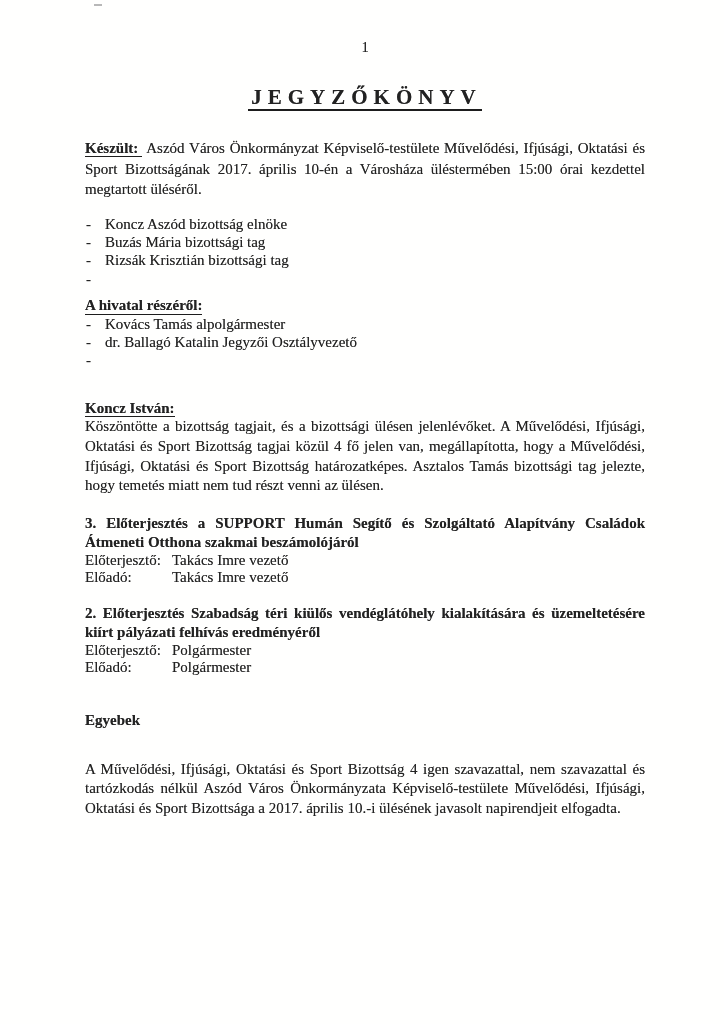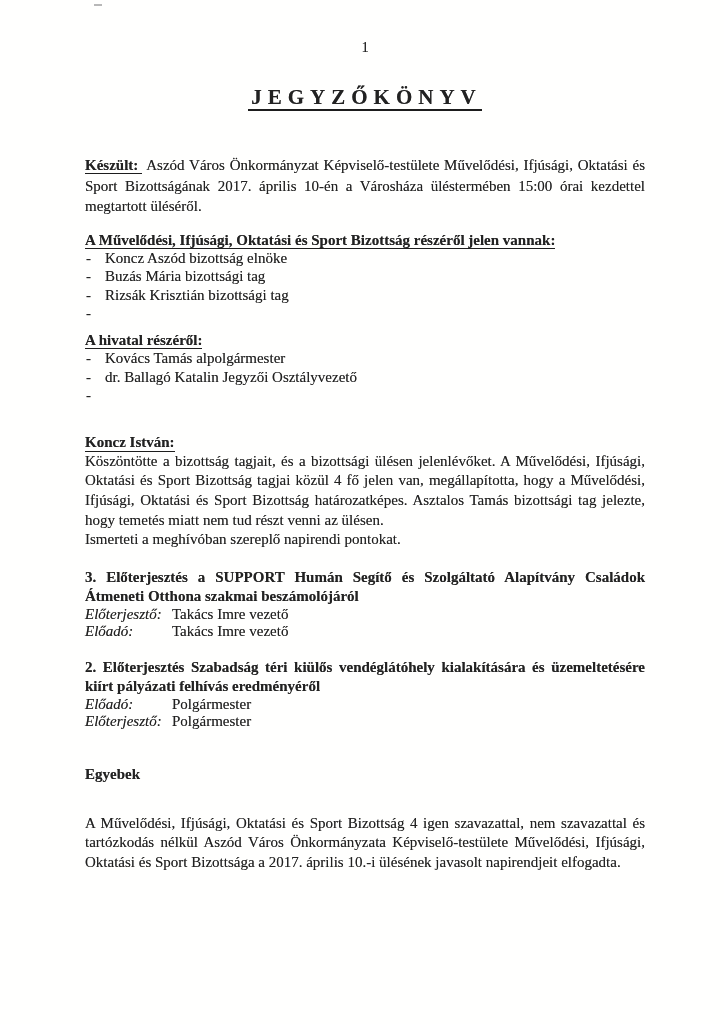--- a/index.html
+++ b/index.html
@@ -46,21 +46,21 @@
     letter-spacing: 6px;
     line-height: 21px;
     border-bottom: 2px solid #1d1d1d;
     padding: 0 0 1px 3px;
   }
   .para {
     font-size: 15px;
     text-align: justify;
   }
   .intro {
-    margin-top: 44px;
+    margin-top: 27px;
     line-height: 20.5px;
   }
   .lbl-u {
     font-weight: bold;
     border-bottom: 1.6px solid #1d1d1d;
     padding-right: 4px;
   }
   .sec-heading {
     font-size: 15px;
     font-weight: bold;
@@ -92,21 +92,20 @@
   }
   .agenda-1 { margin-top: 18px; }
   .agenda-2 { margin-top: 17px; }
   .kv-row {
     font-size: 15px;
     line-height: 17.5px;
   }
   .kv-label {
     display: inline-block;
     width: 87px;
-    font-style: italic;
   }
   .egyebek {
     margin-top: 34px;
     font-size: 15px;
     font-weight: bold;
     line-height: 18px;
   }
   .closing {
     margin-top: 31px;
     line-height: 19.6px;
@@ -120,23 +119,20 @@
   <div class="scan-artifact"></div>
 
   <div class="pagenum">1</div>
 
   <div class="title-wrap">
     <span class="doc-title">JEGYZŐKÖNYV</span>
   </div>
 
   <p class="para intro"><span class="lbl-u">Készült:</span> <span>Aszód Város Önkormányzat Képviselő-testülete Művelődési, Ifjúsági, Oktatási és Sport Bizottságának 2017. április 10-én a Városháza üléstermében 15:00 órai kezdettel megtartott üléséről.</span></p>
 
-  <div class="sec-heading attendees-heading">
-    <span class="u">A Művelődési, Ifjúsági, Oktatási és Sport Bizottság részéről jelen vannak:</span>
-  </div>
   <div class="list">
     <div class="li">
       <span class="marker">-</span>
       <span>Koncz Aszód bizottság elnöke</span>
     </div>
     <div class="li">
       <span class="marker">-</span>
       <span>Buzás Mária bizottsági tag</span>
     </div>
     <div class="li">
@@ -162,35 +158,34 @@
     </div>
     <div class="li">
       <span class="marker">-</span>
     </div>
   </div>
 
   <div class="sec-heading speaker-heading">
     <span class="u">Koncz István:</span>
   </div>
   <p class="para body-para" style="margin:0;">Köszöntötte a bizottság tagjait, és a bizottsági ülésen jelenlévőket. A Művelődési, Ifjúsági, Oktatási és Sport Bizottság tagjai közül 4 fő jelen van, megállapította, hogy a Művelődési, Ifjúsági, Oktatási és Sport Bizottság határozatképes. Asztalos Tamás bizottsági tag jelezte, hogy temetés miatt nem tud részt venni az ülésen.</p>
-  <p class="para body-para" style="margin:0;">Ismerteti a meghívóban szereplő napirendi pontokat.</p>
 
   <div class="agenda-title agenda-1">3. Előterjesztés a SUPPORT Humán Segítő és Szolgáltató Alapítvány Családok Átmeneti Otthona szakmai beszámolójáról</div>
   <div class="kv-row">
     <span class="kv-label">Előterjesztő:</span><span>Takács Imre vezető</span>
   </div>
   <div class="kv-row">
     <span class="kv-label">Előadó:</span><span>Takács Imre vezető</span>
   </div>
 
   <div class="agenda-title agenda-2">2. Előterjesztés Szabadság téri kiülős vendéglátóhely kialakítására és üzemeltetésére kiírt pályázati felhívás eredményéről</div>
   <div class="kv-row">
-    <span class="kv-label">Előadó:</span><span>Polgármester</span>
+    <span class="kv-label">Előterjesztő:</span><span>Polgármester</span>
   </div>
   <div class="kv-row">
-    <span class="kv-label">Előterjesztő:</span><span>Polgármester</span>
+    <span class="kv-label">Előadó:</span><span>Polgármester</span>
   </div>
 
   <div class="egyebek">Egyebek</div>
 
   <p class="para closing">A Művelődési, Ifjúsági, Oktatási és Sport Bizottság 4 igen szavazattal, nem szavazattal és tartózkodás nélkül Aszód Város Önkormányzata Képviselő-testülete Művelődési, Ifjúsági, Oktatási és Sport Bizottsága a 2017. április 10.-i ülésének javasolt napirendjeit elfogadta.</p>
 
 </div>
 
 </body></html>

